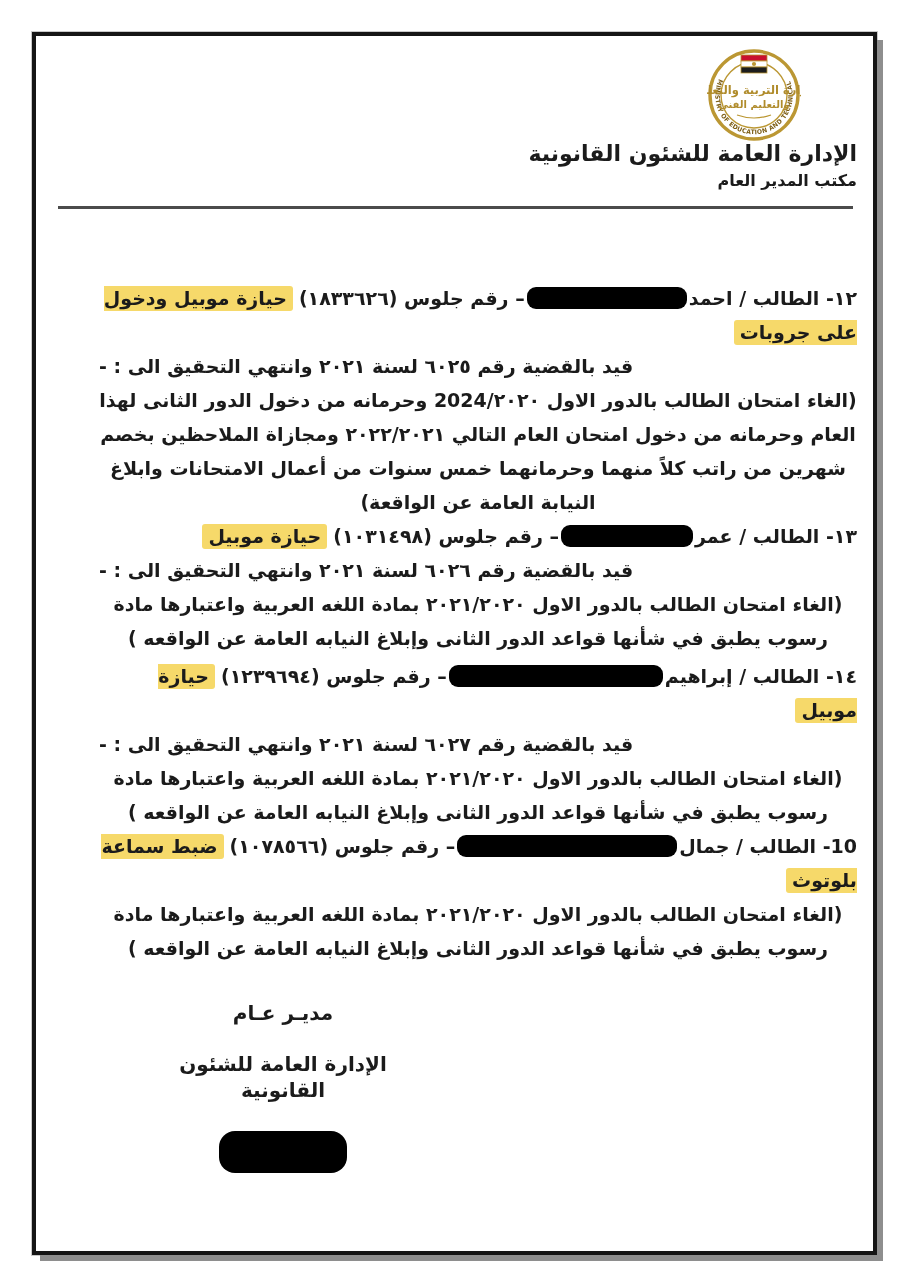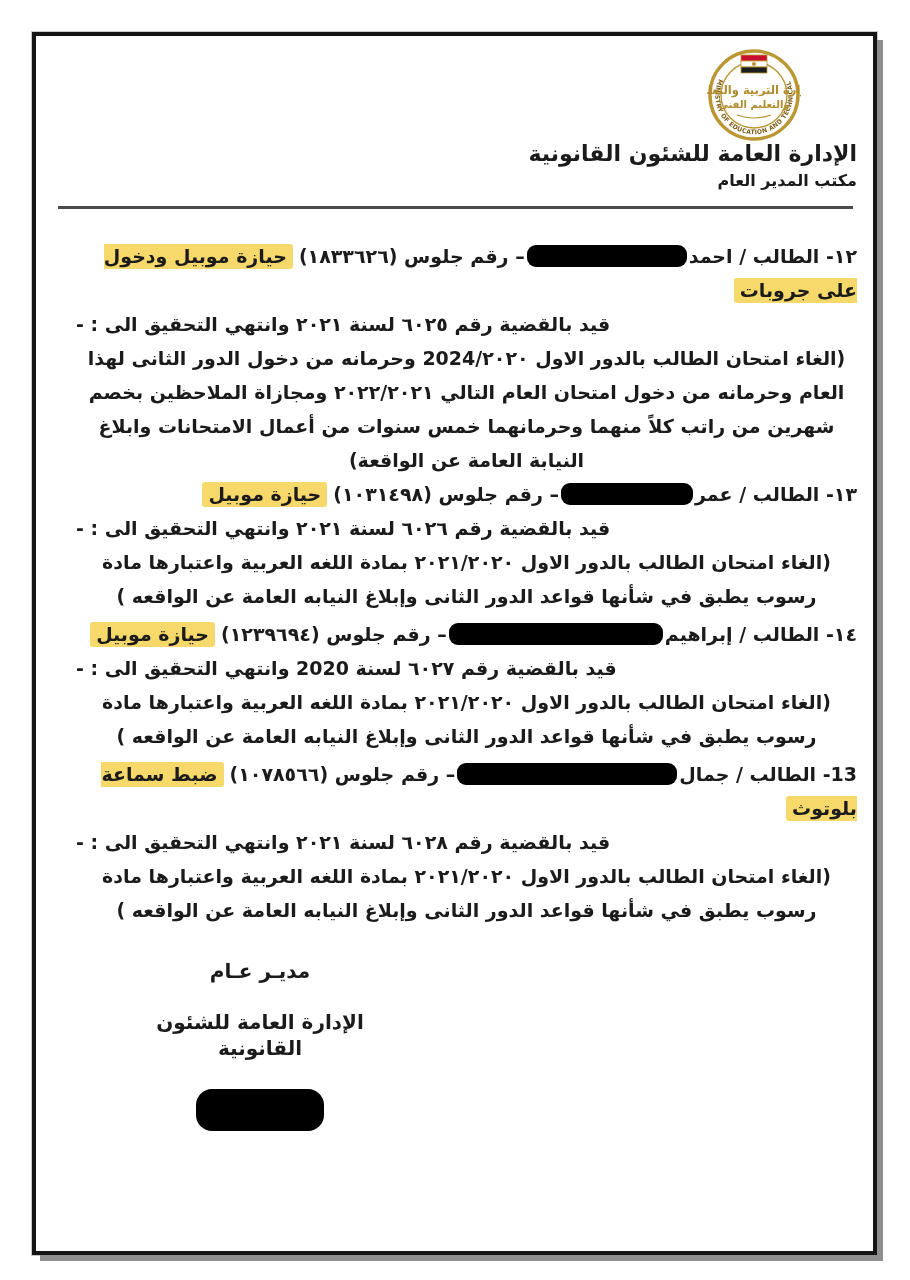--- a/index.html
+++ b/index.html
@@ -13,21 +13,21 @@
     box-shadow:7px 7px 0 -1px #8e8e8e, 0 0 0 1px #c9c9c9;
   }
   
   .logo{position:absolute;top:12px;right:72px;width:94px;height:94px;}
   
   .header{direction:rtl;text-align:right;padding:104px 16px 0 0;}
   .dept1{font-size:22px;font-weight:bold;line-height:27px;}
   .dept2{font-size:16px;font-weight:bold;line-height:27px;}
   .rule{border:none;border-top:3px solid #4b4b4b;margin:12px 20px 0 22px;}
   
-  .main{direction:rtl;text-align:right;padding:30px 16px 0 40px;font-weight:bold;}
+  .main{direction:rtl;text-align:right;padding:30px 16px 0 63px;font-weight:bold;margin-top:42px;}
   .case-item{min-height:140px;margin:0;}
   .case-item--long{min-height:170px;}
   .case-item p{margin:0;font-size:19px;line-height:34px;}
   .headline{text-align:right;}
   .case-line{text-align:left;}
   .decision{text-align:center;}
   .redact{
     display:inline-block;height:22px;background:#000;border-radius:9px;
     vertical-align:-4px;margin:0 2px;
   }
@@ -91,29 +91,28 @@
         <span>١٣- الطالب / عمر</span><span class="redact r1"></span><span>– رقم جلوس (١٠٣١٤٩٨)</span><mark class="hl" style="background: rgb(246, 217, 106);">حيازة موبيل</mark>
       </p>
       <p class="case-line">قيد بالقضية رقم ٦٠٢٦ لسنة ٢٠٢١ وانتهي التحقيق الى : -</p>
       <p class="decision">(الغاء امتحان الطالب بالدور الاول ٢٠٢١/٢٠٢٠ بمادة اللغه العربية واعتبارها مادة رسوب يطبق في شأنها قواعد الدور الثانى وإبلاغ النيابه العامة عن الواقعه )</p>
     </section>
 
     <section class="case-item">
       <p class="headline">
         <span>١٤- الطالب / إبراهيم</span><span class="redact r2"></span><span>– رقم جلوس (١٢٣٩٦٩٤)</span><mark class="hl" style="background: rgb(246, 217, 106);">حيازة موبيل</mark>
       </p>
-      <p class="case-line">قيد بالقضية رقم ٦٠٢٧ لسنة 2020 وانتهي التحقيق الى : -</p>
+      <p class="case-line">قيد بالقضية رقم ٦٠٢٧ لسنة ٢٠٢١ وانتهي التحقيق الى : -</p>
       <p class="decision">(الغاء امتحان الطالب بالدور الاول ٢٠٢١/٢٠٢٠ بمادة اللغه العربية واعتبارها مادة رسوب يطبق في شأنها قواعد الدور الثانى وإبلاغ النيابه العامة عن الواقعه )</p>
     </section>
 
     <section class="case-item">
       <p class="headline">
-        <span>13- الطالب / جمال</span><span class="redact r3"></span><span>– رقم جلوس (١٠٧٨٥٦٦)</span><mark class="hl" style="background: rgb(246, 217, 106);">ضبط سماعة بلوتوث</mark>
+        <span>10- الطالب / جمال</span><span class="redact r3"></span><span>– رقم جلوس (١٠٧٨٥٦٦)</span><mark class="hl" style="background: rgb(246, 217, 106);">ضبط سماعة بلوتوث</mark>
       </p>
-      <p class="case-line">قيد بالقضية رقم ٦٠٢٨ لسنة ٢٠٢١ وانتهي التحقيق الى : -</p>
       <p class="decision">(الغاء امتحان الطالب بالدور الاول ٢٠٢١/٢٠٢٠ بمادة اللغه العربية واعتبارها مادة رسوب يطبق في شأنها قواعد الدور الثانى وإبلاغ النيابه العامة عن الواقعه )</p>
     </section>
 
     <div class="footer">
       <div class="footer-title">مديـر عـام</div>
       <div class="footer-dept">الإدارة العامة للشئون القانونية</div>
       <div class="sig-box"></div>
     </div>
 
   </div>

